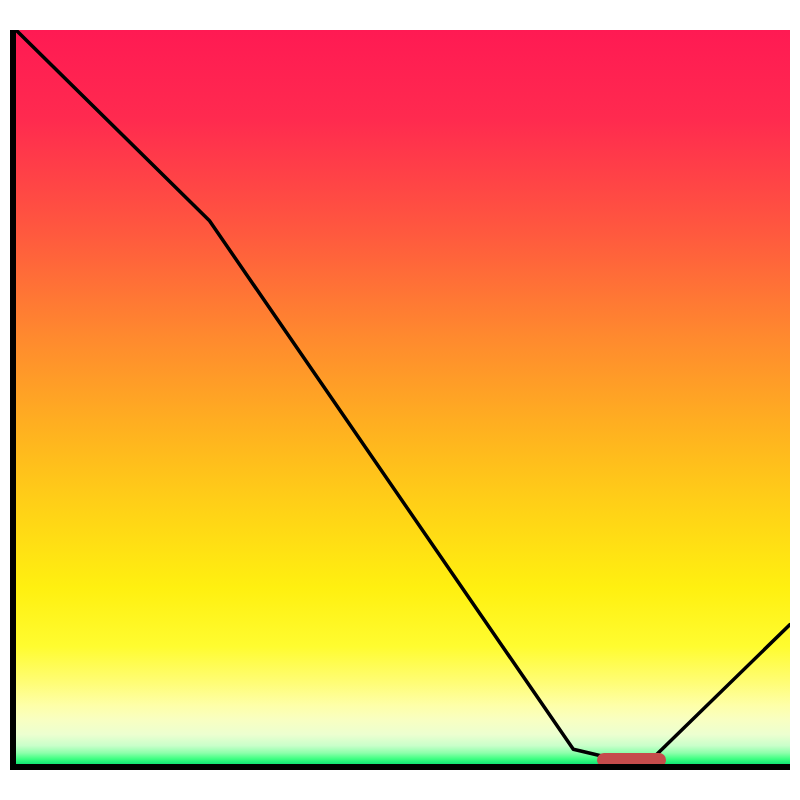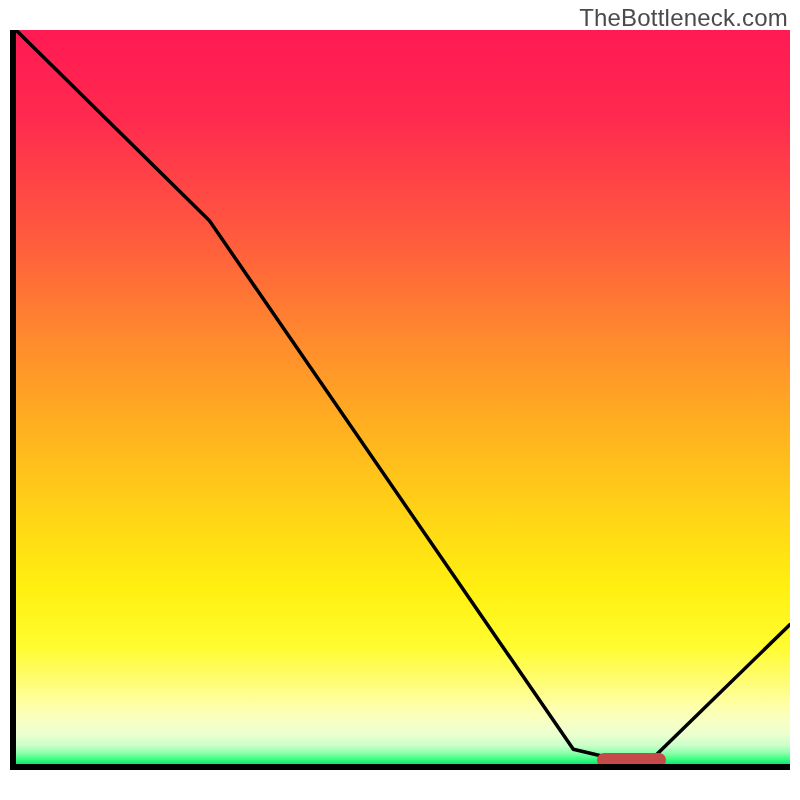--- a/index.html
+++ b/index.html
@@ -87,21 +87,20 @@
     background: #c54b4b;
     border-radius: 8px;
     height: 14px;
     width: 78px;
   }
 </style>
 </head>
 <body>
 
 <div class="frame">
-  <div class="watermark">TheBottleneck.com</div>
 
   <div class="axis-left"></div>
   <div class="axis-bottom"></div>
 
   <div class="plot-area">
     <div class="gradient-bg"></div>
 
     <svg class="curve" viewBox="0 0 774 734" preserveAspectRatio="none">
       <path id="curve-path" d="M0.0 0.0 L193.5 190.8 L557.3 719.3 L603.7 730.3 L634.7 730.3 L774.0 594.5" stroke="#000" stroke-width="3.5" fill="none" stroke-linejoin="round" stroke-linecap="round"></path>
     </svg>

